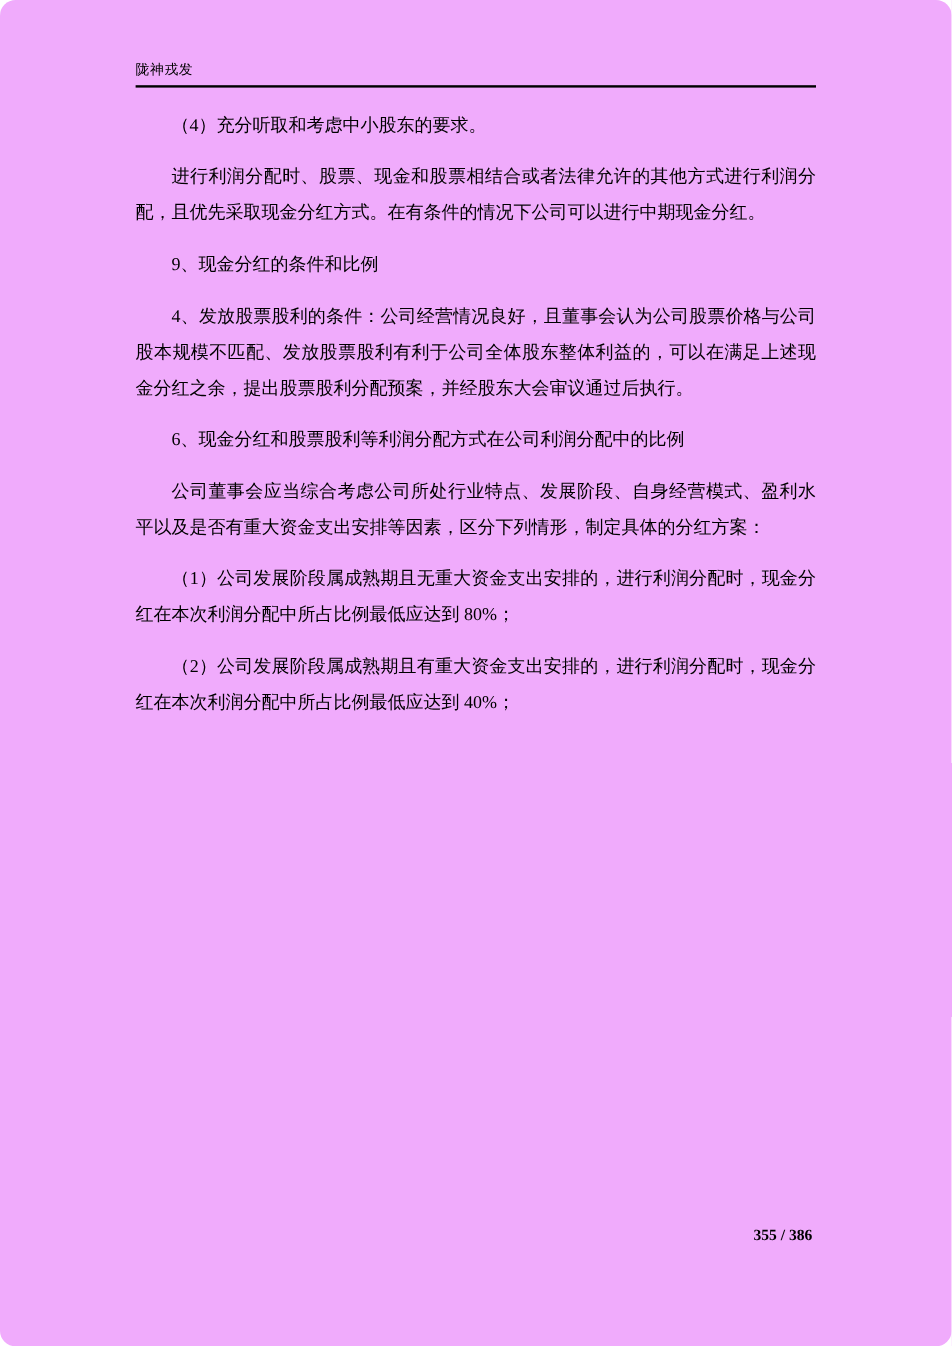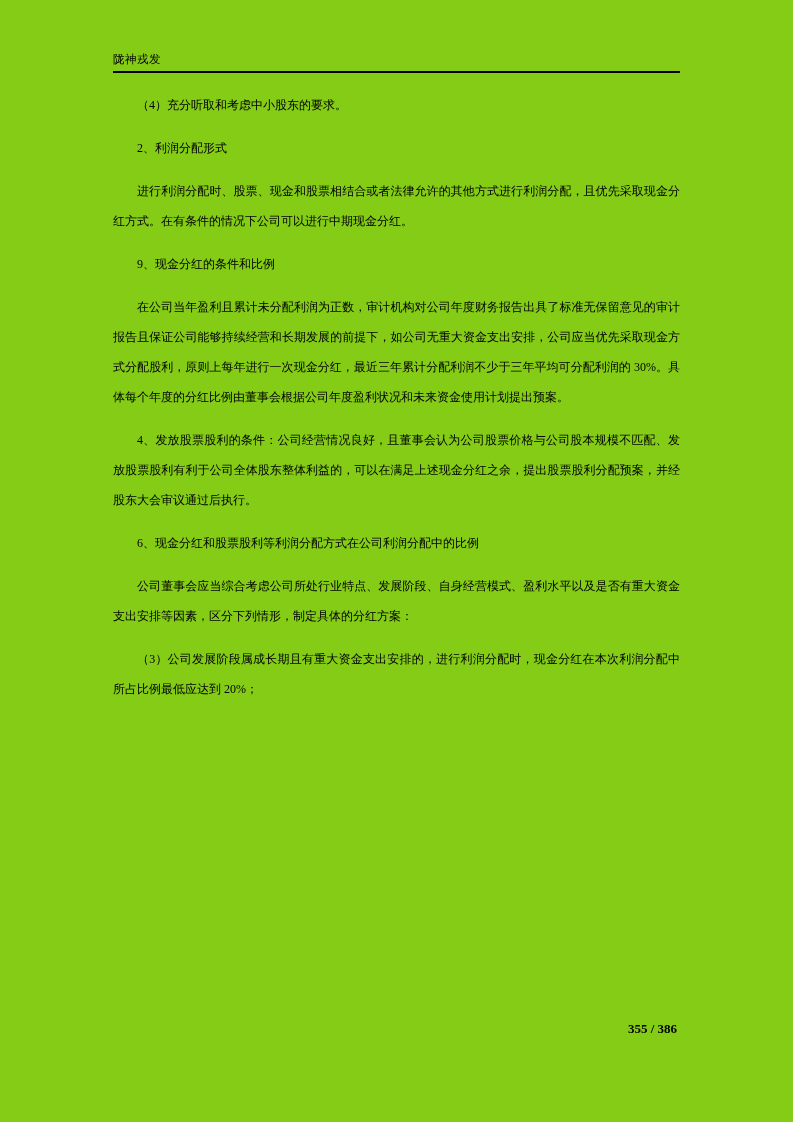--- a/index.html
+++ b/index.html
@@ -5,42 +5,43 @@
   html, body {
     margin: 0;
     padding: 0;
     background: #ffffff;
   }
   .page {
     position: relative;
     width: 793px;
     height: 1122px;
     margin: 0 auto;
-    background: #84cc16;
+    background: #f0abfc;
     overflow: hidden;
     font-family: "Liberation Serif", "DejaVu Serif", serif;
     color: #000000;
+    border-radius: 13px;
   }
   .header {
     margin: 52px 113px 0 113px;
     display: flex;
     justify-content: space-between;
     align-items: flex-end;
     border-bottom: 2px solid #000000;
     padding-bottom: 5px;
     font-size: 11.5px;
     line-height: 14px;
     white-space: nowrap;
   }
   .header .h-left { letter-spacing: 0.5px; }
   .header .h-right { letter-spacing: 0; }
   .doc-body {
     margin: 0 113px;
     padding-top: 4px;
-    font-size: 12px;
+    font-size: 15px;
     line-height: 30px;
     text-align: justify;
   }
   .doc-body p {
     margin: 13px 0;
     text-indent: 2em;
   }
   .footer {
     position: absolute;
     top: 1021px;
@@ -55,25 +56,24 @@
 
 <div class="page">
 
   <div class="header">
     <span class="h-left">陇神戎发</span>
   </div>
 
   <div class="doc-body">
 
   <p>（4）充分听取和考虑中小股东的要求。</p>
-      <p>2、利润分配形式</p>
       <p>进行利润分配时、股票、现金和股票相结合或者法律允许的其他方式进行利润分配，且优先采取现金分红方式。在有条件的情况下公司可以进行中期现金分红。</p>
       <p>9、现金分红的条件和比例</p>
-      <p>在公司当年盈利且累计未分配利润为正数，审计机构对公司年度财务报告出具了标准无保留意见的审计报告且保证公司能够持续经营和长期发展的前提下，如公司无重大资金支出安排，公司应当优先采取现金方式分配股利，原则上每年进行一次现金分红，最近三年累计分配利润不少于三年平均可分配利润的 30%。具体每个年度的分红比例由董事会根据公司年度盈利状况和未来资金使用计划提出预案。</p>
       <p>4、发放股票股利的条件：公司经营情况良好，且董事会认为公司股票价格与公司股本规模不匹配、发放股票股利有利于公司全体股东整体利益的，可以在满足上述现金分红之余，提出股票股利分配预案，并经股东大会审议通过后执行。</p>
       <p>6、现金分红和股票股利等利润分配方式在公司利润分配中的比例</p>
       <p>公司董事会应当综合考虑公司所处行业特点、发展阶段、自身经营模式、盈利水平以及是否有重大资金支出安排等因素，区分下列情形，制定具体的分红方案：</p>
-      <p>（3）公司发展阶段属成长期且有重大资金支出安排的，进行利润分配时，现金分红在本次利润分配中所占比例最低应达到 20%；</p>
+      <p>（1）公司发展阶段属成熟期且无重大资金支出安排的，进行利润分配时，现金分红在本次利润分配中所占比例最低应达到 80%；</p>
+      <p>（2）公司发展阶段属成熟期且有重大资金支出安排的，进行利润分配时，现金分红在本次利润分配中所占比例最低应达到 40%；</p>
     </div>
 
   <div class="footer">355 / 386</div>
 
 </div>
 
 </body></html>

